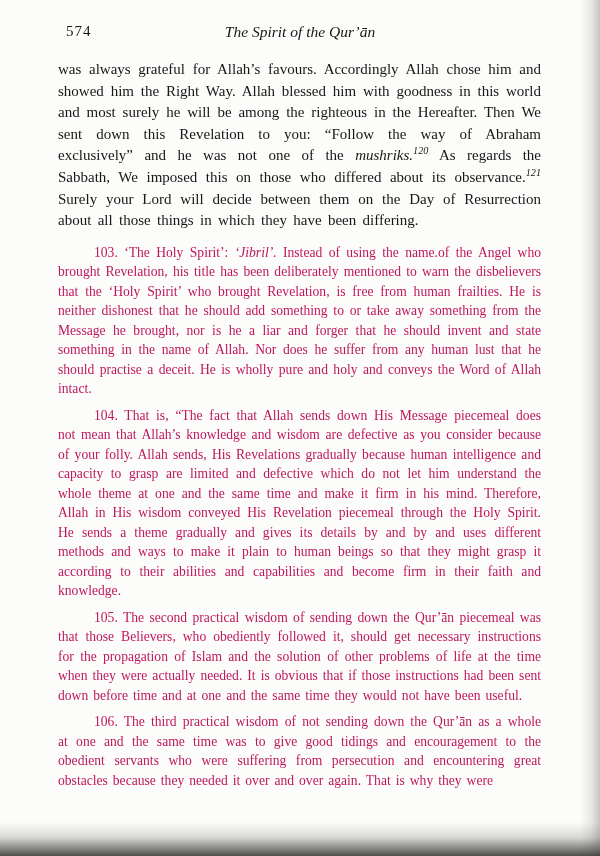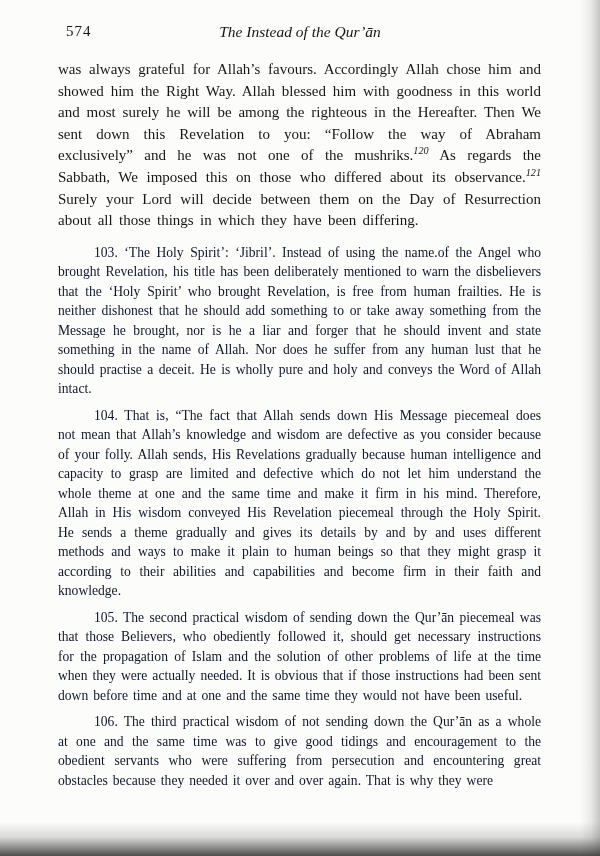--- a/index.html
+++ b/index.html
@@ -36,23 +36,23 @@
   .rule { border-top: 1.4px solid #2e2e2e; height: 0; }
   .contd-note {
     font-style: italic; font-size: 14.5px;
     padding: 2px 0 3px 2px; color: #1d1d1d;
   }
   .footnotes { margin-top: 11px; }
   .footnote {
     font-size: 13.6px; line-height: 19.5px;
     text-align: justify; text-indent: 36px;
     word-spacing: 1.6px; margin-bottom: 7px;
-    color: #0f172a;
+    color: #be185d;
   }
-  .italic { }
+  .italic { font-style: italic; }
   .sup { vertical-align: super; font-size: 0.68em; line-height: 0; font-style: italic; }
   .scan-shadow-right {
     position: absolute; top: 0; right: 0; width: 20px; height: 100%;
     background: linear-gradient(to right,
       rgba(130,130,128,0) 0%,
       rgba(130,130,128,0.16) 55%,
       rgba(108,108,106,0.38) 100%);
     pointer-events: none;
   }
   .scan-shadow-bottom {
@@ -65,21 +65,21 @@
     pointer-events: none;
   }
 </style>
 </head>
 <body>
 
 <div class="page">
 
   <header class="page-header">
     <span class="page-number">574</span>
-    <span class="running-title">The Instead of the Qur’ān</span>
+    <span class="running-title">The Spirit of the Qur’ān</span>
   </header>
 
   <main class="content">
 
     <p class="main-paragraph"><span>was always grateful for Allah’s favours. Accordingly Allah chose him and showed him the Right Way. Allah blessed him with goodness in this world and most surely he will be among the righteous in the Hereafter. Then We sent down this Revelation to you: “Follow the way of Abraham exclusively” and he was not one of the </span><span class="italic">mushriks.</span><span class="sup">120</span><span> As regards the Sabbath, We imposed this on those who differed about its observance.</span><span class="sup">121</span><span> Surely your Lord will decide between them on the Day of Resurrection about all those things in which they have been differing.</span></p>
 
 
     <section class="footnotes">
         <p class="footnote"><span>103. ‘The Holy Spirit’: </span><span class="italic">‘Jibril’.</span><span> Instead of using the name.of the Angel who brought Revelation, his title has been deliberately mentioned to warn the disbelievers that the ‘Holy Spirit’ who brought Revelation, is free from human frailties. He is neither dishonest that he should add something to or take away something from the Message he brought, nor is he a liar and forger that he should invent and state something in the name of Allah. Nor does he suffer from any human lust that he should practise a deceit. He is wholly pure and holy and conveys the Word of Allah intact.</span></p>
         <p class="footnote"><span>104. That is, “The fact that Allah sends down His Message piecemeal does not mean that Allah’s knowledge and wisdom are defective as you consider because of your folly. Allah sends, His Revelations gradually because human intelligence and capacity to grasp are limited and defective which do not let him understand the whole theme at one and the same time and make it firm in his mind. Therefore, Allah in His wisdom conveyed His Revelation piecemeal through the Holy Spirit. He sends a theme gradually and gives its details by and by and uses different methods and ways to make it plain to human beings so that they might grasp it according to their abilities and capabilities and become firm in their faith and knowledge.</span></p>

